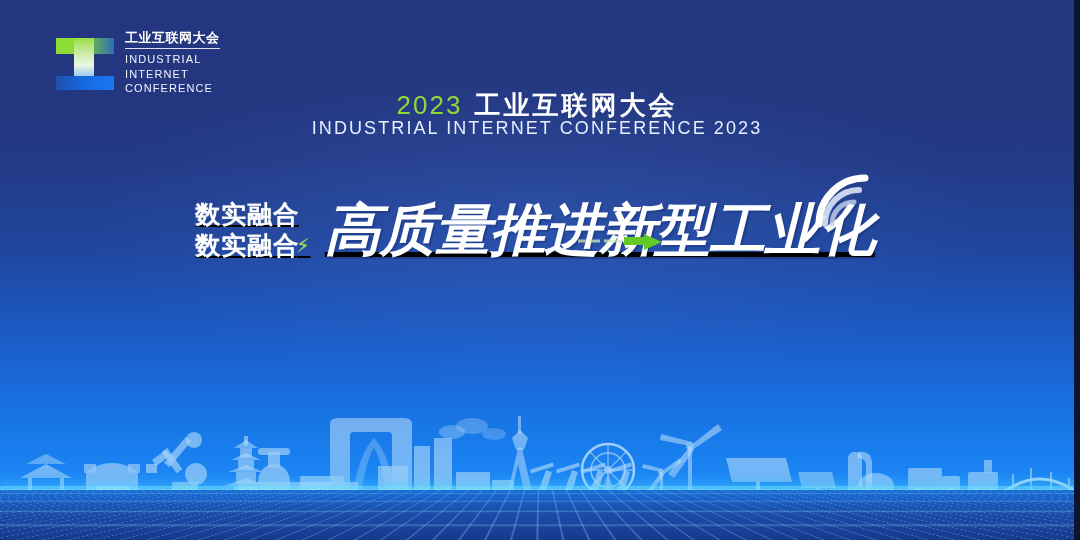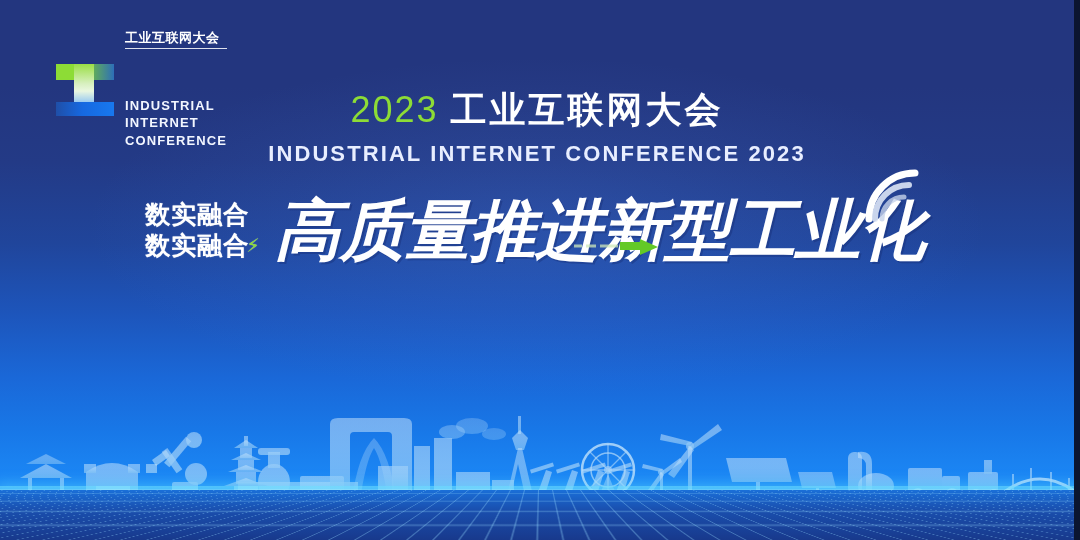--- a/index.html
+++ b/index.html
@@ -23,39 +23,39 @@
   .logo-mark{position:relative;width:62px;height:62px;}
   .lm-bar{position:absolute;left:2px;top:6px;width:58px;height:16px;
      background:linear-gradient(90deg,#8ddc36 0%,#8ddc36 42%,#5fa95e 66%,#2d6fb8 100%);}
   .lm-stem{position:absolute;left:20px;top:6px;width:20px;height:52px;
      background:linear-gradient(180deg,#9ade45 0%,#d8f0c0 38%,#eaf7e0 52%,#9fcdf0 72%,#1466dd 100%);}
   .lm-foot{position:absolute;left:2px;top:44px;width:58px;height:14px;
      background:linear-gradient(90deg,#1f4fa8 0%,#1668e0 45%,#1878ef 100%);}
   .logo-txt{display:flex;flex-direction:column;justify-content:center;color:#fff;}
   .logo-cn{font-size:13px;font-weight:700;letter-spacing:.5px;line-height:1.25;
      padding-bottom:2px;border-bottom:1px solid rgba(255,255,255,.85);margin-bottom:3px;}
-  .logo-en{font-size:13px;font-weight:700;letter-spacing:1.1px;line-height:1.32;color:#f2f6ff;margin-top:45px;}
+  .logo-en{font-size:11px;font-weight:400;letter-spacing:1.1px;line-height:1.32;color:#f2f6ff;}
 
   
   .titleblock{position:absolute;left:0;right:0;top:92px;text-align:center;}
-  .t-main{font-size:36px;line-height:1;font-weight:700;white-space:nowrap;
+  .t-main{font-size:26px;line-height:1;font-weight:700;white-space:nowrap;
      display:inline-flex;align-items:baseline;gap:12px;}
   .t-year{color:#8ddc36;letter-spacing:2px;font-weight:400;}
   .t-cn{color:#ffffff;letter-spacing:3px;font-weight:700;}
-  .t-en{margin-top:13px;font-size:22px;letter-spacing:2.1px;color:#e8eeff;font-weight:700;}
+  .t-en{font-size:18px;letter-spacing:2.1px;color:#e8eeff;font-weight:400;}
 
   
   .slogan{position:absolute;left:0;right:4px;top:182px;height:96px;
-     display:flex;align-items:center;justify-content:center;gap:14px;}
+     display:flex;align-items:center;justify-content:center;gap:14px;text-decoration:underline;}
   .sl-left{display:flex;flex-direction:column;gap:4px;
      font-size:25px;font-weight:700;color:#fff;line-height:1.08;letter-spacing:1px;
      text-shadow:0 0 1px rgba(255,255,255,.6);}
   .sl-left span{position:relative;}
   .bolt{color:#8ddc36;font-size:19px;position:relative;top:-2px;margin-left:-3px;}
-  .sl-big{position:relative;font-size:66px;font-weight:700;color:#fff;letter-spacing:-1px;
+  .sl-big{position:relative;font-size:56px;font-weight:700;color:#fff;letter-spacing:-1px;
      line-height:1;font-style:italic;white-space:nowrap;
      text-shadow:2px 2px 0 rgba(20,40,110,.35);}
   .arrow{position:absolute;left:46%;bottom:8px;width:86px;height:16px;}
   .wifi{position:absolute;right:-6px;top:-30px;width:70px;height:56px;}
 
   
   .dateline{position:absolute;left:0;right:0;top:348px;text-align:center;
      color:#fff;font-size:21px;letter-spacing:2px;}
   .dateline .sep{display:inline-block;width:26px;}
 

